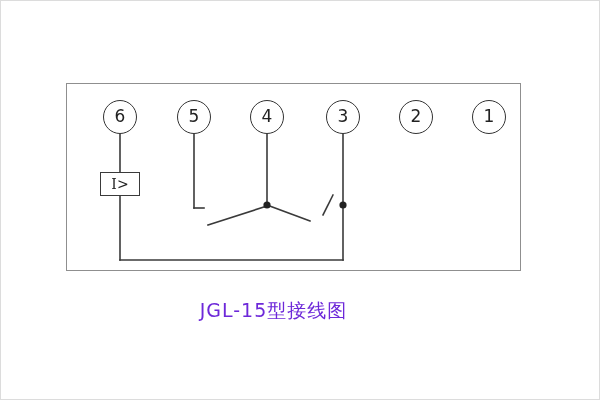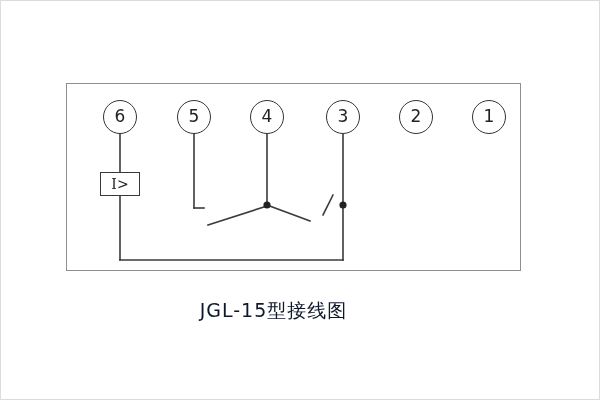--- a/index.html
+++ b/index.html
@@ -51,21 +51,21 @@
     font-family:"DejaVu Serif", "Liberation Serif", serif;
     font-size:14px;
     color:#222;
   }
   .caption {
     position:absolute;
     left:65px; top:297px;
     width:415px;
     text-align:center;
     font-size:19px;
-    color:#0f172a;
+    color:#6d28d9;
     letter-spacing:1px;
   }
 </style>
 </head>
 <body>
 
 <div class="frame">
 
   <div class="diagram-box">
 

